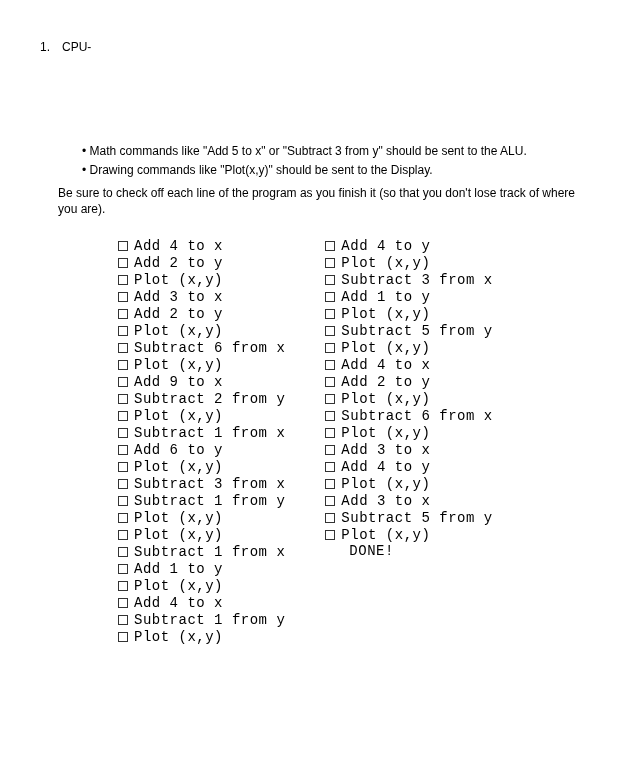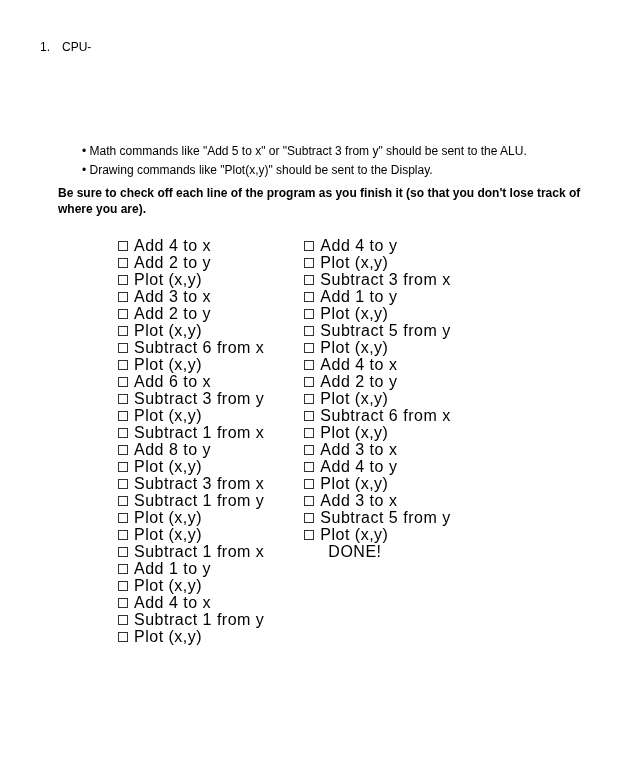--- a/index.html
+++ b/index.html
@@ -4,28 +4,28 @@
   <style>
     * { margin:0; padding:0; box-sizing:border-box; }
     body { width:636px; height:784px; background:#fff;
            font-family:Arial,Helvetica,sans-serif; font-size:12px; color:#000;
            padding:40px 40px 0 40px; }
     .heading-row { display:flex; margin-bottom:90px; }
     .heading-num { width:22px; }
     .bullets { margin:0 0 8px 40px; }
     .bullet-line { padding-left:12px; text-indent:-10px; margin-bottom:3px; line-height:1.3; }
     .bullet-sub { padding-left:22px; line-height:1.3; }
-    .para { margin:0 0 20px 18px; line-height:1.3;font-weight:bold; }
+    .para { margin:0 0 20px 18px; line-height:1.3; }
     .columns { display:flex; gap:40px; margin-left:78px; }
     .col { display:flex; flex-direction:column; }
     .prog-line { display:flex; align-items:center; height:17px; }
     .cb { width:10px; height:10px; border:1px solid #333; margin-right:6px; flex-shrink:0; }
-    .cmd { font-family:Liberation Sans, sans-serif; font-size:16px;
+    .cmd { font-family:Liberation Mono, monospace; font-size:14px;
            letter-spacing:0.5px; white-space:pre; }
-    .done-line { padding-left:24px; height:17px; display:flex; align-items:center; }
+    .done-line { padding-left:24px; height:17px; display:flex; }
   </style>
 </head>
 <body>
 
 <div class="heading-row">
   <span class="heading-num">1.</span>
   <span>CPU-</span>
 </div>
 
 <div class="bullets" id="bullets">
@@ -64,37 +64,37 @@
       <div class="prog-line">
         <span class="cb"></span>
         <span class="cmd">Subtract 6 from x</span>
       </div>
       <div class="prog-line">
         <span class="cb"></span>
         <span class="cmd">Plot (x,y)</span>
       </div>
       <div class="prog-line">
         <span class="cb"></span>
-        <span class="cmd">Add 6 to x</span>
-      </div>
-      <div class="prog-line">
-        <span class="cb"></span>
-        <span class="cmd">Subtract 3 from y</span>
+        <span class="cmd">Add 9 to x</span>
+      </div>
+      <div class="prog-line">
+        <span class="cb"></span>
+        <span class="cmd">Subtract 2 from y</span>
       </div>
       <div class="prog-line">
         <span class="cb"></span>
         <span class="cmd">Plot (x,y)</span>
       </div>
       <div class="prog-line">
         <span class="cb"></span>
         <span class="cmd">Subtract 1 from x</span>
       </div>
       <div class="prog-line">
         <span class="cb"></span>
-        <span class="cmd">Add 8 to y</span>
+        <span class="cmd">Add 6 to y</span>
       </div>
       <div class="prog-line">
         <span class="cb"></span>
         <span class="cmd">Plot (x,y)</span>
       </div>
       <div class="prog-line">
         <span class="cb"></span>
         <span class="cmd">Subtract 3 from x</span>
       </div>
       <div class="prog-line">

